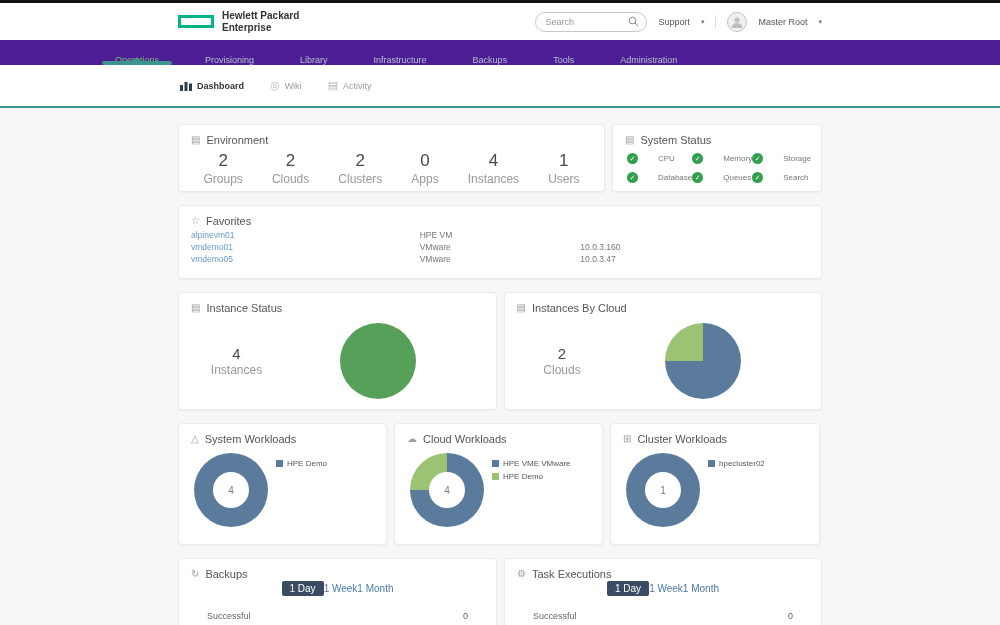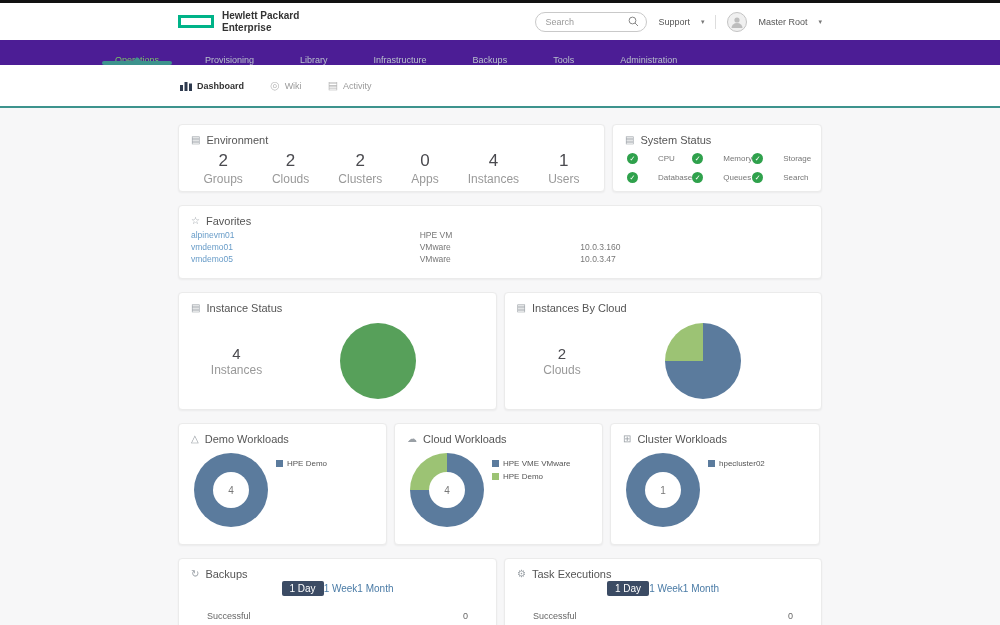--- a/index.html
+++ b/index.html
@@ -290,21 +290,21 @@
           <div class="pie" style="background: conic-gradient(rgb(91, 123, 157) 0deg, rgb(91, 123, 157) 270deg, rgb(156, 195, 116) 270deg, rgb(156, 195, 116) 360deg);"></div>
         </div>
       </div>
     </section>
   </div>
 
   <div class="row">
     <section class="card card-donut">
       <div class="card-title">
         <span class="ticon">△</span>
-        <span>Demo Workloads</span>
+        <span>System Workloads</span>
       </div>
       <div class="donut-body">
         <div class="donut" style="background: conic-gradient(rgb(91, 123, 157) 0deg, rgb(91, 123, 157) 360deg);">
           <div class="hole">4</div>
         </div>
         <div class="legend">
           <div class="legend-item">
             <span class="lsq" style="background-color: rgb(91, 123, 157);"></span>
             <span>HPE Demo</span>
           </div>

